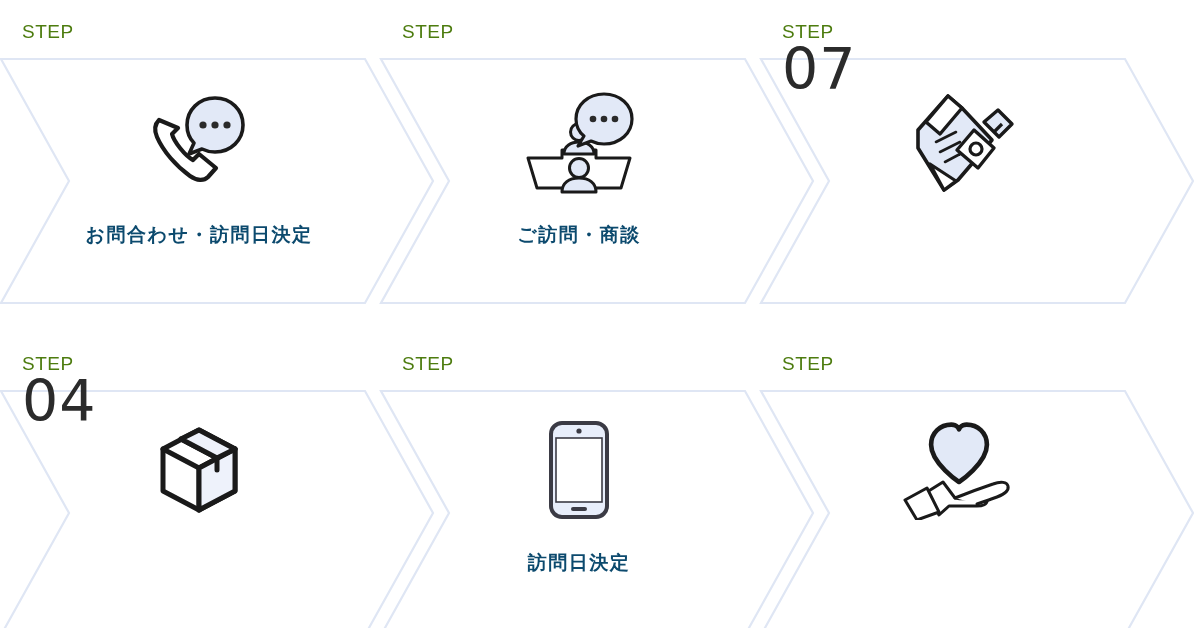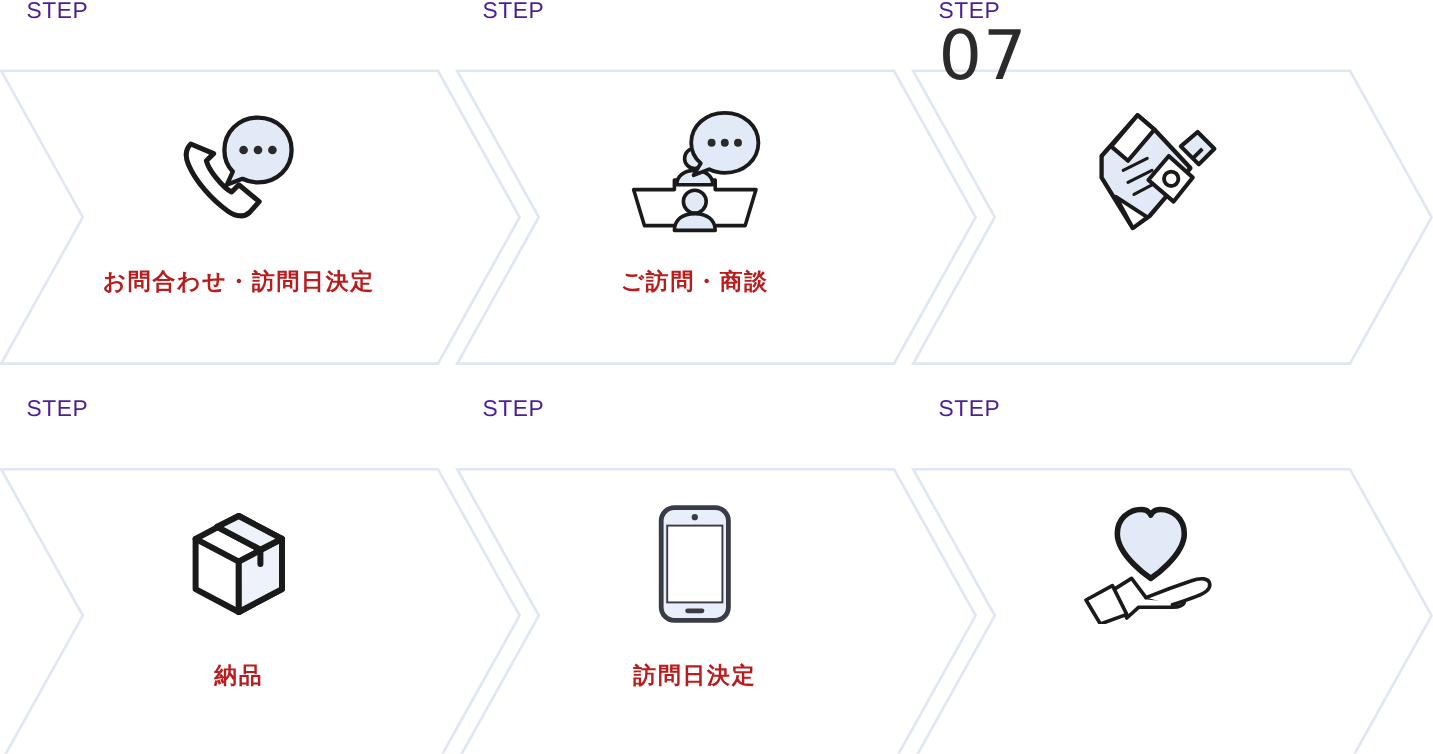--- a/index.html
+++ b/index.html
@@ -55,23 +55,24 @@
     left: 22px;
     top: 0px;
     z-index: 5;
     line-height: 1;
     background: transparent;
   }
   .step-word {
     display: block;
     font-size: 19px;
     letter-spacing: 0.5px;
-    color: #4c1d95;
+    color: #4d7c0f;
     font-weight: 400;
     margin-bottom: 1px;
+    margin-top: 22px;
   }
   .step-num {
     display: block;
     font-size: 57px;
     line-height: 0.95;
     color: #2b2b2b;
     font-weight: 400;
     letter-spacing: 1px;
     font-family: "DejaVu Sans", "Liberation Sans", sans-serif;
   }
@@ -92,21 +93,21 @@
 
   
   .step-label {
     position: absolute;
     left: 0;
     top: 222px;
     width: 398px;
     text-align: center;
     z-index: 4;
     font-size: 19px;
-    color: #b91c1c;
+    color: #0c4a6e;
     font-weight: 700;
     letter-spacing: 1.5px;
     white-space: nowrap;
   }
   .step-label.spaced { letter-spacing: 3.5px; }
 
   
   .step.r1 .icon-wrap { top: 78px; }
   .step.r1 .step-label { top: 218px; }
 </style>
@@ -212,37 +213,37 @@
 
   </div>
 
   <div class="step r1 c0">
     <svg class="chev-svg" viewBox="0 0 434 246">
       <path class="chev-path" d="M1,1 L365,1 L433,123 L365,245 L1,245 L69,123 Z"></path>
     </svg>
 
     <div class="step-head">
       <span class="step-word">STEP</span>
+      <span class="step-num">04</span>
     </div>
 
     <div class="icon-wrap">
 
       <svg width="84" height="88" viewBox="0 0 84 88">
         <g stroke="#1a1a1a" stroke-width="5" stroke-linejoin="round" stroke-linecap="round">
           <path d="M42,4 L78,23 L78,65 L42,84 L6,65 L6,23 Z" fill="#ffffff"></path>
           <path d="M6,23 L42,42 L78,23" fill="none"></path>
           <path d="M42,42 L42,84" fill="none"></path>
           <path d="M42,42 L78,23 L78,65 L42,84 Z" fill="#eef2fb"></path>
           <path d="M24,13 L60,32 L60,44" fill="none"></path>
         </g>
         <path d="M24,13 L42,4 L78,23 L60,32 Z" fill="#eef2fb" stroke="#1a1a1a" stroke-width="5" stroke-linejoin="round"></path>
       </svg>
     </div>
 
-    <div class="step-label">納品</div>
   </div>
 
   <div class="step r1 c1">
     <svg class="chev-svg" viewBox="0 0 434 246">
       <path class="chev-path" d="M1,1 L365,1 L433,123 L365,245 L1,245 L69,123 Z"></path>
     </svg>
 
     <div class="step-head">
       <span class="step-word">STEP</span>
     </div>

